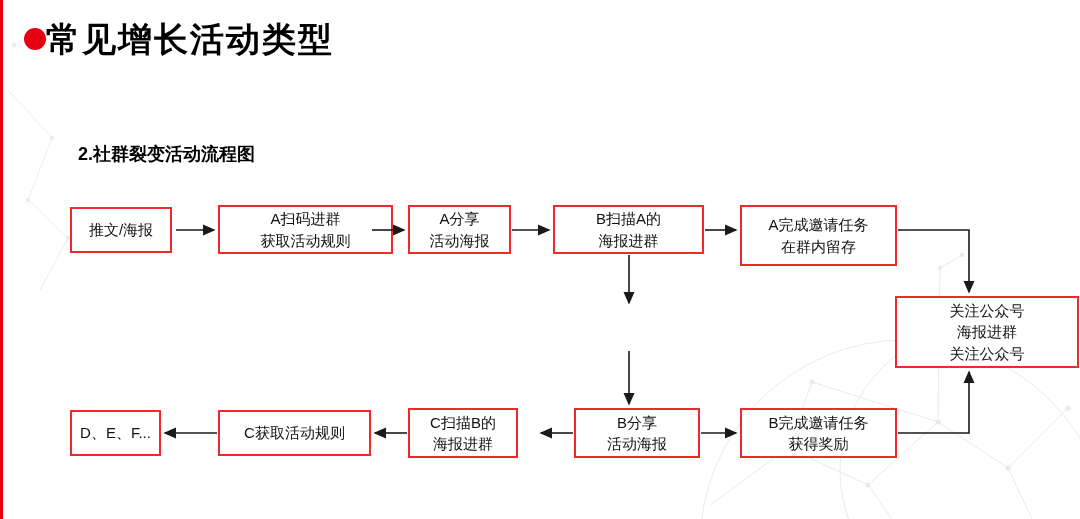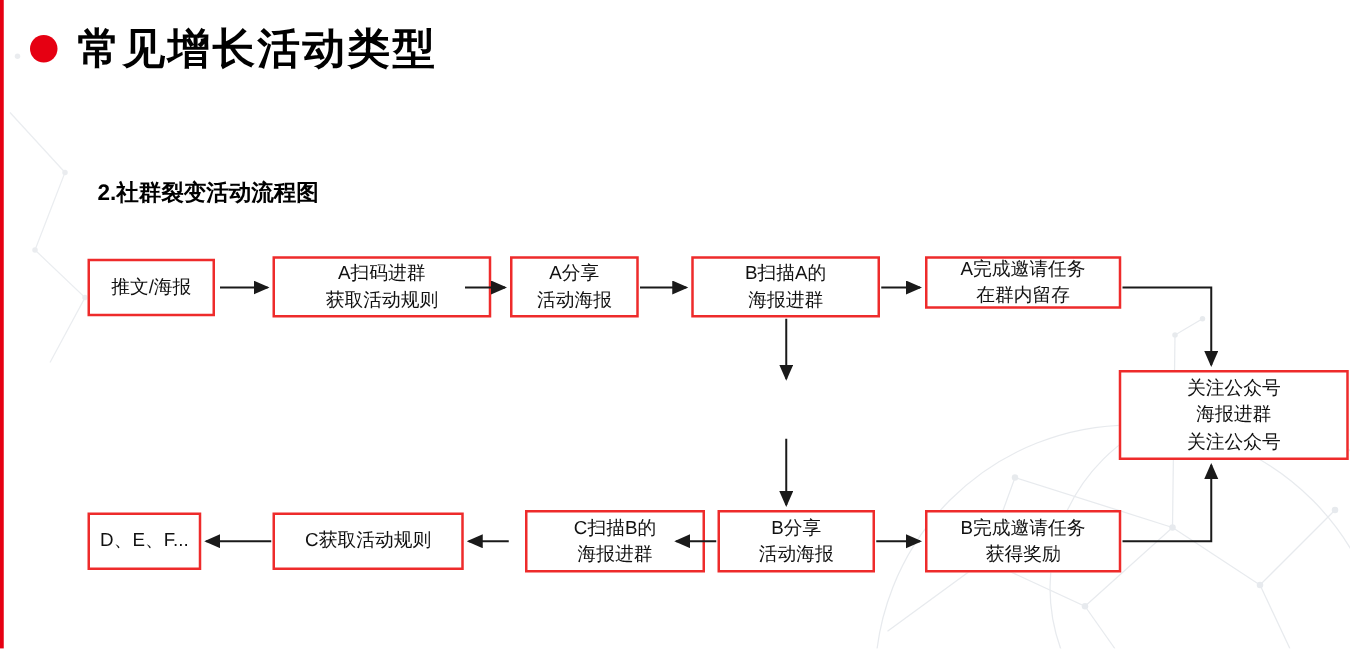--- a/index.html
+++ b/index.html
@@ -8,21 +8,21 @@
   .slide {
     position:relative; width:1080px; height:519px;
     background:#ffffff; overflow:hidden;
   }
   .left-strip {
     position:absolute; left:0; top:0; width:3px; height:519px;
     background:var(--accent-red,#e60012);
   }
   .title-row {
     position:absolute; left:24px; top:22px;
-    display:flex; align-items:center; gap:16px; z-index:5;
+    display:flex; align-items:center; z-index:5;
   }
   .bullet {
     width:22px; height:22px; border-radius:50%;
     background:var(--accent-red,#e60012); flex:0 0 auto;
   }
   .page-title {
     font-size:34px; font-weight:700; color:#000;
     letter-spacing:2px; line-height:1;
   }
   .section-title {
@@ -102,21 +102,21 @@
   <div class="node" style="left:408px;top:205px;width:103px;height:49px">
     <span>A分享</span>
     <span>活动海报</span>
   </div>
 
   <div class="node" style="left:553px;top:205px;width:151px;height:49px">
     <span>B扫描A的</span>
     <span>海报进群</span>
   </div>
 
-  <div class="node" style="left:740px;top:205px;width:157px;height:42px">
+  <div class="node" style="left:740px;top:205px;width:157px;height:61px">
     <span>A完成邀请任务</span>
     <span>在群内留存</span>
   </div>
 
 
   <div class="node" style="left:895px;top:296px;width:184px;height:72px">
     <span>关注公众号</span>
     <span>海报进群</span>
     <span>关注公众号</span>
   </div>
@@ -124,21 +124,21 @@
   <div class="node" style="left:740px;top:408px;width:157px;height:50px">
     <span>B完成邀请任务</span>
     <span>获得奖励</span>
   </div>
 
   <div class="node" style="left:574px;top:408px;width:126px;height:50px">
     <span>B分享</span>
     <span>活动海报</span>
   </div>
 
-  <div class="node" style="left:420px;top:408px;width:144px;height:50px">
+  <div class="node" style="left:408px;top:408px;width:110px;height:50px">
     <span>C扫描B的</span>
     <span>海报进群</span>
   </div>
 
   <div class="node" style="left:218px;top:410px;width:153px;height:46px">
     <span>C获取活动规则</span>
   </div>
 
   <div class="node" style="left:70px;top:410px;width:91px;height:46px">
     <span>D、E、F...</span>

